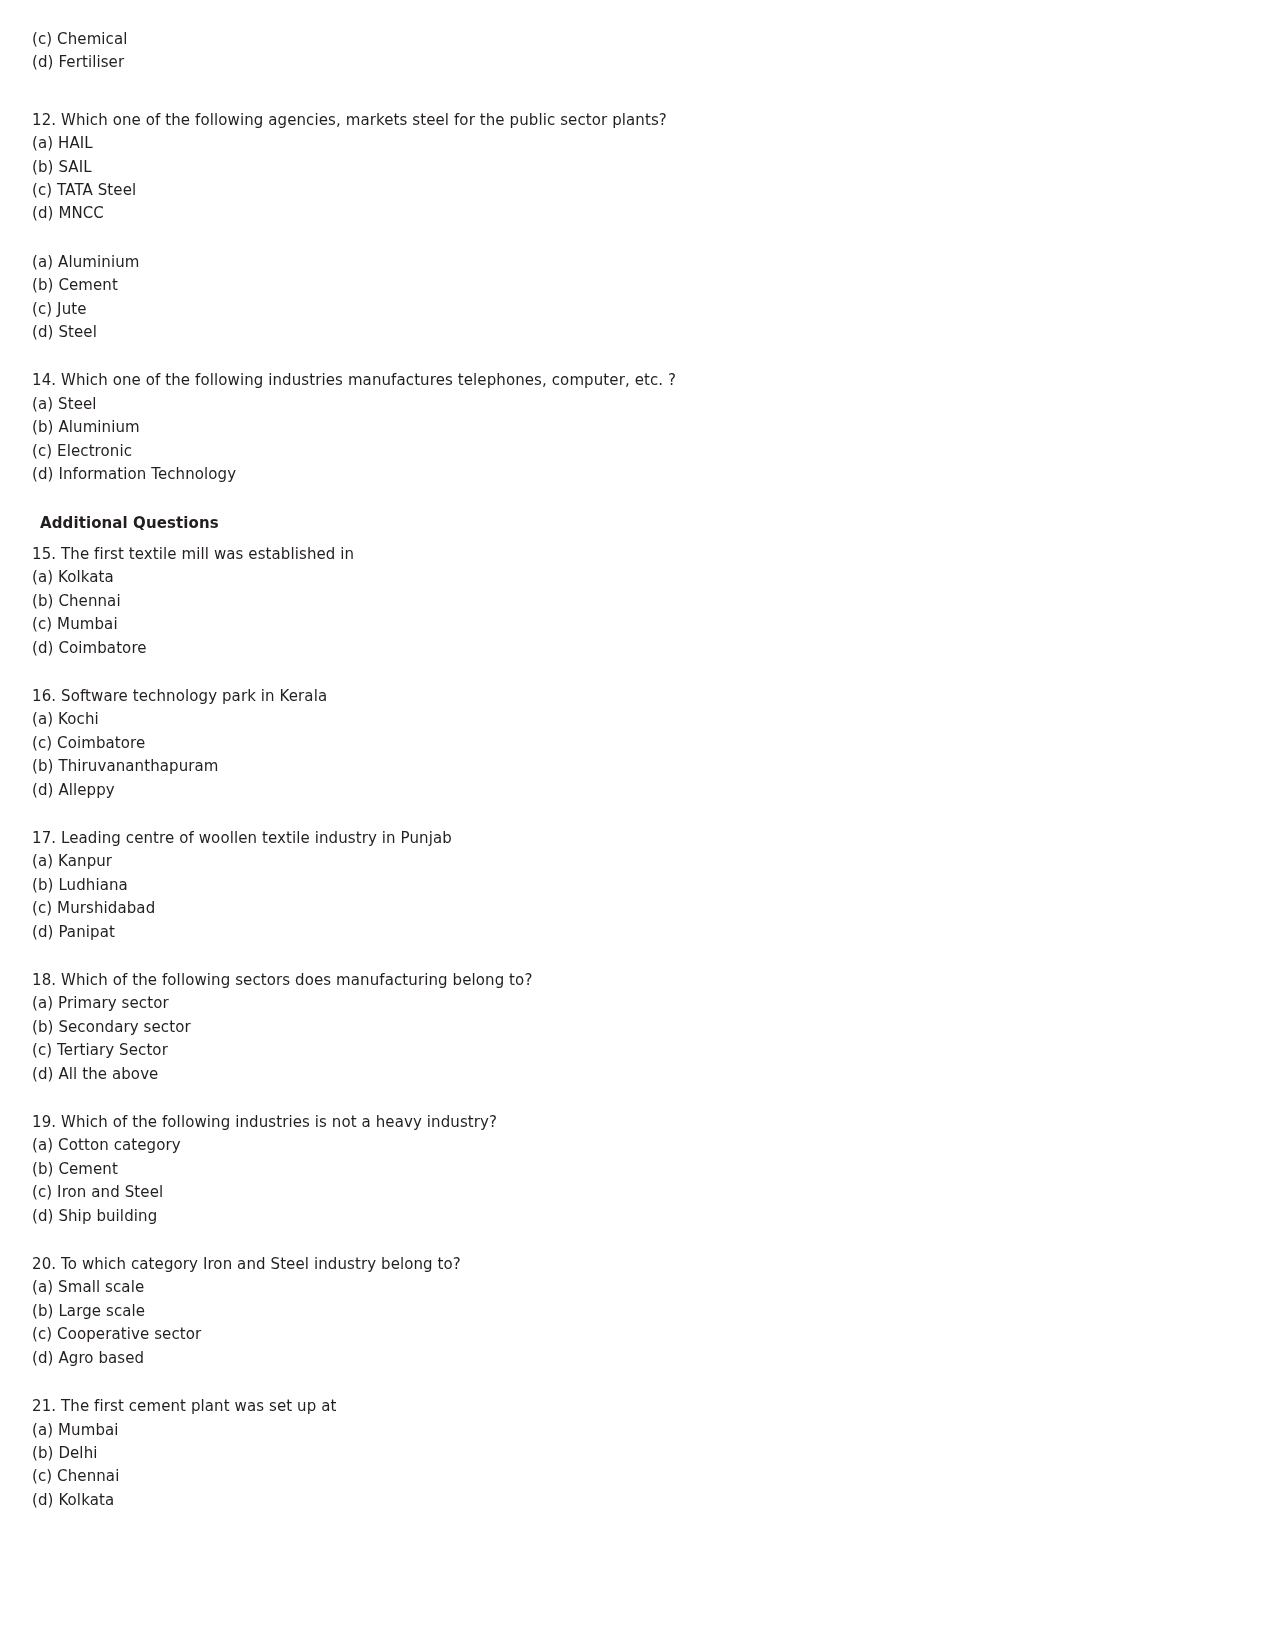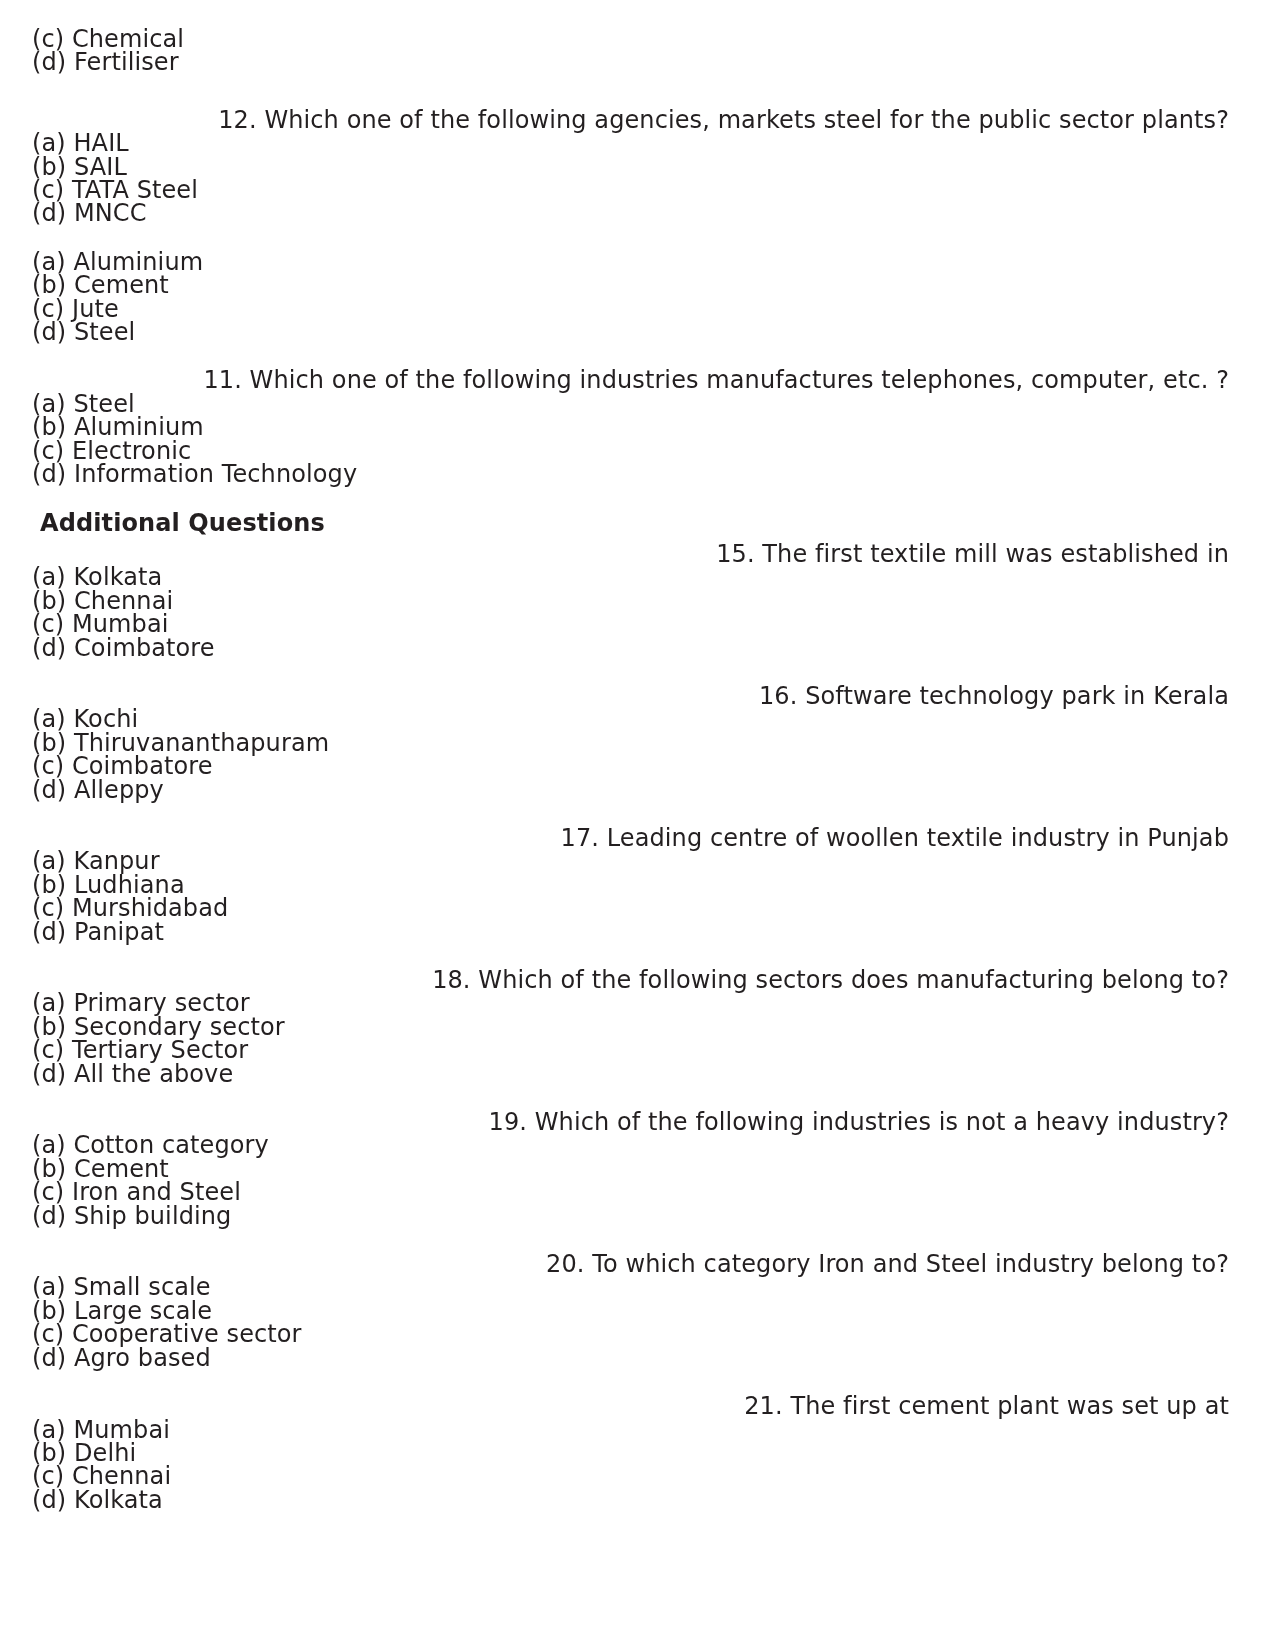--- a/index.html
+++ b/index.html
@@ -14,38 +14,37 @@
     color: #231f20;
   }
   .page {
     position: relative;
     width: 1275px;
     min-height: 1650px;
     box-sizing: border-box;
     padding: 28px 46px 20px 32px;
   }
   .doc-body {
-    font-size: 24px;
+    font-size: 15px;
     line-height: 23.4px;
   }
   .qblock {
     margin: 0 0 25px 0;
   }
   .qblock.tight {
     margin-bottom: 0;
     margin-top: 12px;
   }
   .line {
     white-space: pre-wrap;
     margin: 0;
     padding: 0;
   }
   .stem {
     letter-spacing: 0.1px;
-    text-align: right;
   }
   .opt {
     letter-spacing: 0.1px;
   }
   .section-heading {
     font-weight: bold;
     letter-spacing: 0.1px;
     margin: 8px;
   }
   .lead-block {
@@ -72,41 +71,41 @@
     </div>
 
     <div class="qblock">
       <p class="line opt">(a) Aluminium</p>
       <p class="line opt">(b) Cement</p>
       <p class="line opt">(c) Jute</p>
       <p class="line opt">(d) Steel</p>
     </div>
 
     <div class="qblock">
-      <p class="line stem">11. Which one of the following industries manufactures telephones, computer, etc. ?</p>
+      <p class="line stem">14. Which one of the following industries manufactures telephones, computer, etc. ?</p>
       <p class="line opt">(a) Steel</p>
       <p class="line opt">(b) Aluminium</p>
       <p class="line opt">(c) Electronic</p>
       <p class="line opt">(d) Information Technology</p>
     </div>
 
     <div class="qblock">
       <p class="line section-heading">Additional Questions</p>
       <p class="line stem">15. The first textile mill was established in</p>
       <p class="line opt">(a) Kolkata</p>
       <p class="line opt">(b) Chennai</p>
       <p class="line opt">(c) Mumbai</p>
       <p class="line opt">(d) Coimbatore</p>
     </div>
 
     <div class="qblock">
       <p class="line stem">16. Software technology park in Kerala</p>
       <p class="line opt">(a) Kochi</p>
+      <p class="line opt">(c) Coimbatore</p>
       <p class="line opt">(b) Thiruvananthapuram</p>
-      <p class="line opt">(c) Coimbatore</p>
       <p class="line opt">(d) Alleppy</p>
     </div>
 
     <div class="qblock">
       <p class="line stem">17. Leading centre of woollen textile industry in Punjab</p>
       <p class="line opt">(a) Kanpur</p>
       <p class="line opt">(b) Ludhiana</p>
       <p class="line opt">(c) Murshidabad</p>
       <p class="line opt">(d) Panipat</p>
     </div>

